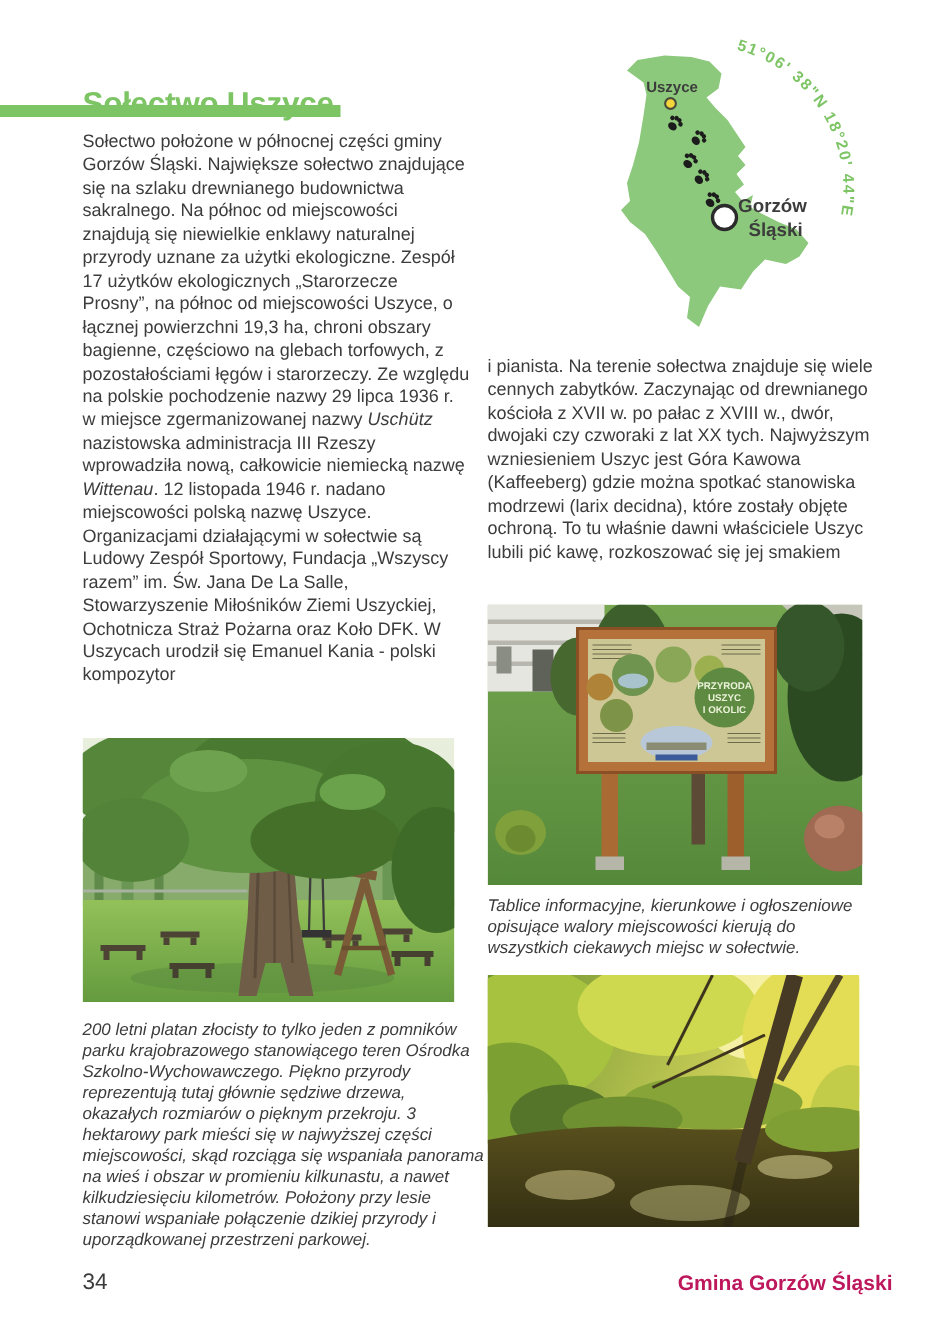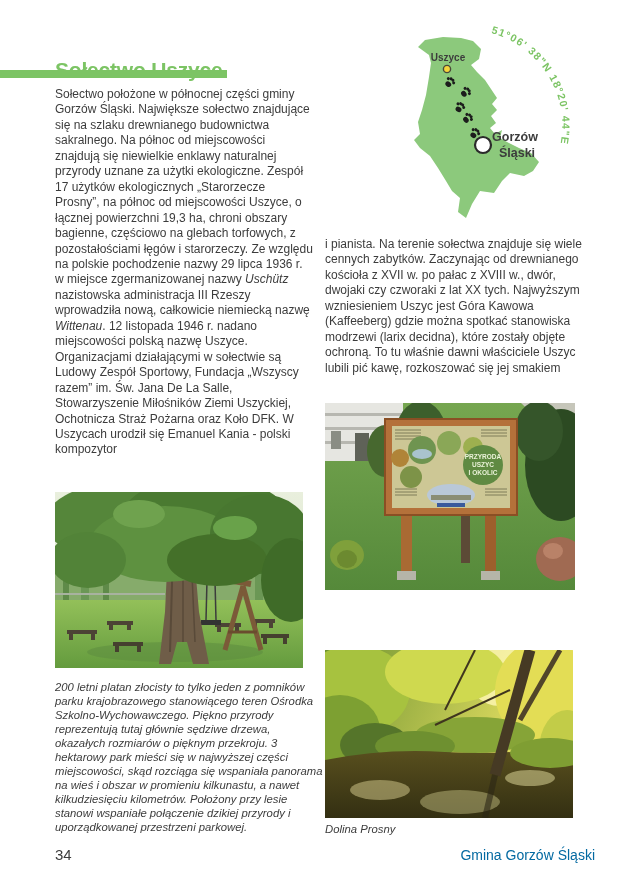--- a/index.html
+++ b/index.html
@@ -22,21 +22,21 @@
   .photo { position:absolute; overflow:hidden; }
   .photo svg { display:block; width:100%; height:100%; }
   .photo-tree  { left:55px;  top:492px; width:248px; height:176px; }
   .photo-board { left:325px; top:403px; width:250px; height:187px; }
   .photo-river { left:325px; top:650px; width:248px; height:168px; }
 
   .map-figure { position:absolute; left:403px; top:25px; width:205px; height:212px; }
   .map-figure svg { display:block; width:100%; height:100%; }
 
   .page-number  { position:absolute; left:55px;  top:846px; font-size:15px; font-weight:normal; color:#3C3C3C; }
-  .footer-brand { position:absolute; right:30px; top:847px; font-size:14px; font-weight:normal; color:#0369a1; }
+  .footer-brand { position:absolute; right:30px; top:847px; font-size:14px; font-weight:bold; color:#be185d; }
 
   .map-label   { font-family:"Liberation Sans", sans-serif; font-weight:bold; fill:#3C3C3C; }
   .coord-text  { font-family:"Liberation Sans", sans-serif; font-weight:bold; fill:#7CC464;
                  font-size:10.5px; letter-spacing:1.2px; }
   .sign-title  { font-family:"Liberation Sans", sans-serif; font-weight:bold; fill:#EAF2D8; font-size:6.5px; }
 </style>
 </head>
 <body>
 
 <div class="page">
@@ -247,18 +247,18 @@
       <ellipse cx="205" cy="128" rx="25" ry="8" fill="#E8E2A2" opacity="0.5"></ellipse>
       <path d="M205 0 L170 125" stroke="#463A24" stroke-width="11" fill="none"></path>
       <path d="M235 0 L195 70" stroke="#51452A" stroke-width="5" fill="none"></path>
       <path d="M150 0 L120 60" stroke="#3F351E" stroke-width="2" fill="none"></path>
       <path d="M185 40 L110 75" stroke="#3F351E" stroke-width="2" fill="none"></path>
       <path d="M170 125 L160 168" stroke="#2C2715" stroke-width="6" opacity="0.6" fill="none"></path>
     </svg>
   </div>
 
   <div class="caption caption-tree">200 letni platan złocisty to tylko jeden z pomników parku krajobrazowego stanowiącego teren Ośrodka Szkolno-Wychowawczego. Piękno przyrody reprezentują tutaj głównie sędziwe drzewa, okazałych rozmiarów o pięknym przekroju. 3 hektarowy park mieści się w najwyższej części miejscowości, skąd rozciąga się wspaniała panorama na wieś i obszar w promieniu kilkunastu, a nawet kilkudziesięciu kilometrów. Położony przy lesie stanowi wspaniałe połączenie dzikiej przyrody i uporządkowanej przestrzeni parkowej.</div>
-  <div class="caption caption-river">Dolina Prosny</div>
+  <div class="caption caption-board">Tablice informacyjne, kierunkowe i ogłoszeniowe opisujące walory miejscowości kierują do wszystkich ciekawych miejsc w sołectwie.</div>
 
   <div class="page-number">34</div>
   <div class="footer-brand">Gmina Gorzów Śląski</div>
 
 </div>
 
 </body></html>

